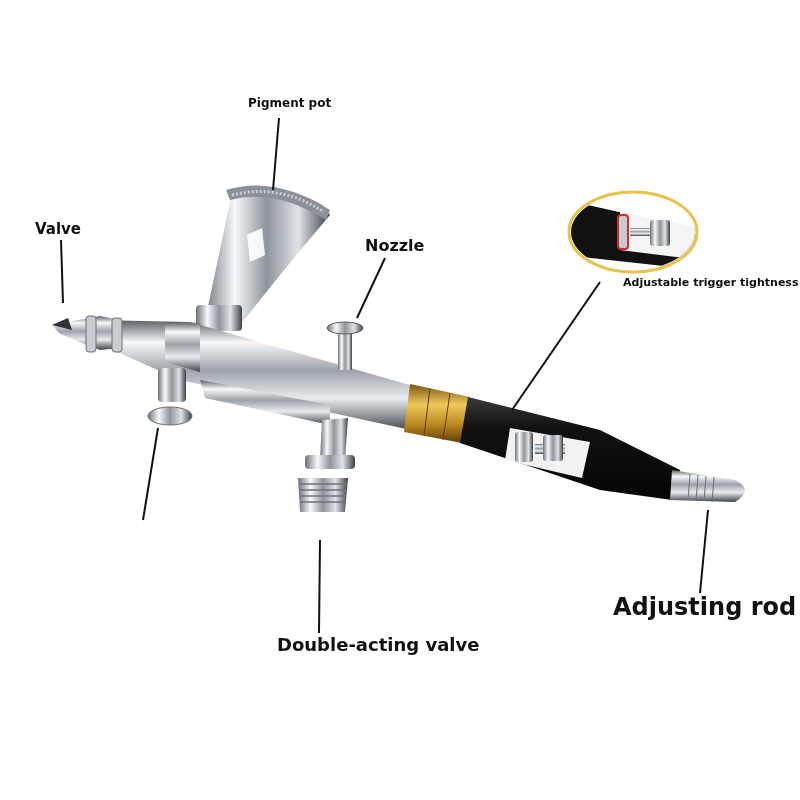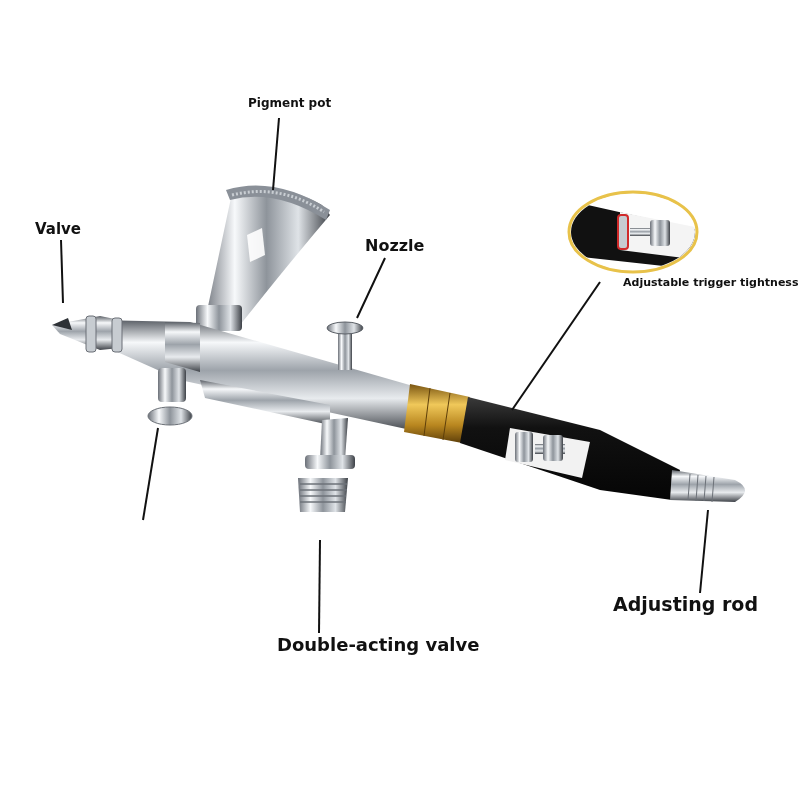--- a/index.html
+++ b/index.html
@@ -6,21 +6,21 @@
   body { width:800px; height:800px; position:relative; overflow:hidden;
          font-family:"DejaVu Sans", sans-serif; color:#111; }
   #stage { position:absolute; left:0; top:0; width:800px; height:628px; }
   .lbl { position:absolute; white-space:nowrap; color:#111; }
   .lbl-pigment { left:248px; top:96px; font-size:12px; font-weight:600; }
   .lbl-nozzle { left:35px; top:220px; font-size:15px; font-weight:700; }
   .lbl-trigger { left:365px; top:236px; font-size:16px; font-weight:700; }
   .lbl-adjtrig { left:595px; top:276px; font-size:11px; font-weight:600;margin-left:28px; }
   .lbl-valve { left:95px; top:517px; font-size:27px; font-weight:700; }
   .lbl-double { left:277px; top:634px; font-size:18px; font-weight:600; }
-  .lbl-rod { left:613px; top:593px; font-size:19px; font-weight:600;text-align:right; }
+  .lbl-rod { left:613px; top:593px; font-size:24px; font-weight:600;text-align:right; }
 </style>
 </head>
 <body>
 
 <div id="stage">
 <svg width="800" height="800" viewBox="0 0 800 800">
   <defs>
     <linearGradient id="chromeV" x1="0" y1="0" x2="0" y2="1">
       <stop offset="0" stop-color="#5a5f66"></stop>
       <stop offset="0.2" stop-color="#f6f8fa"></stop>

